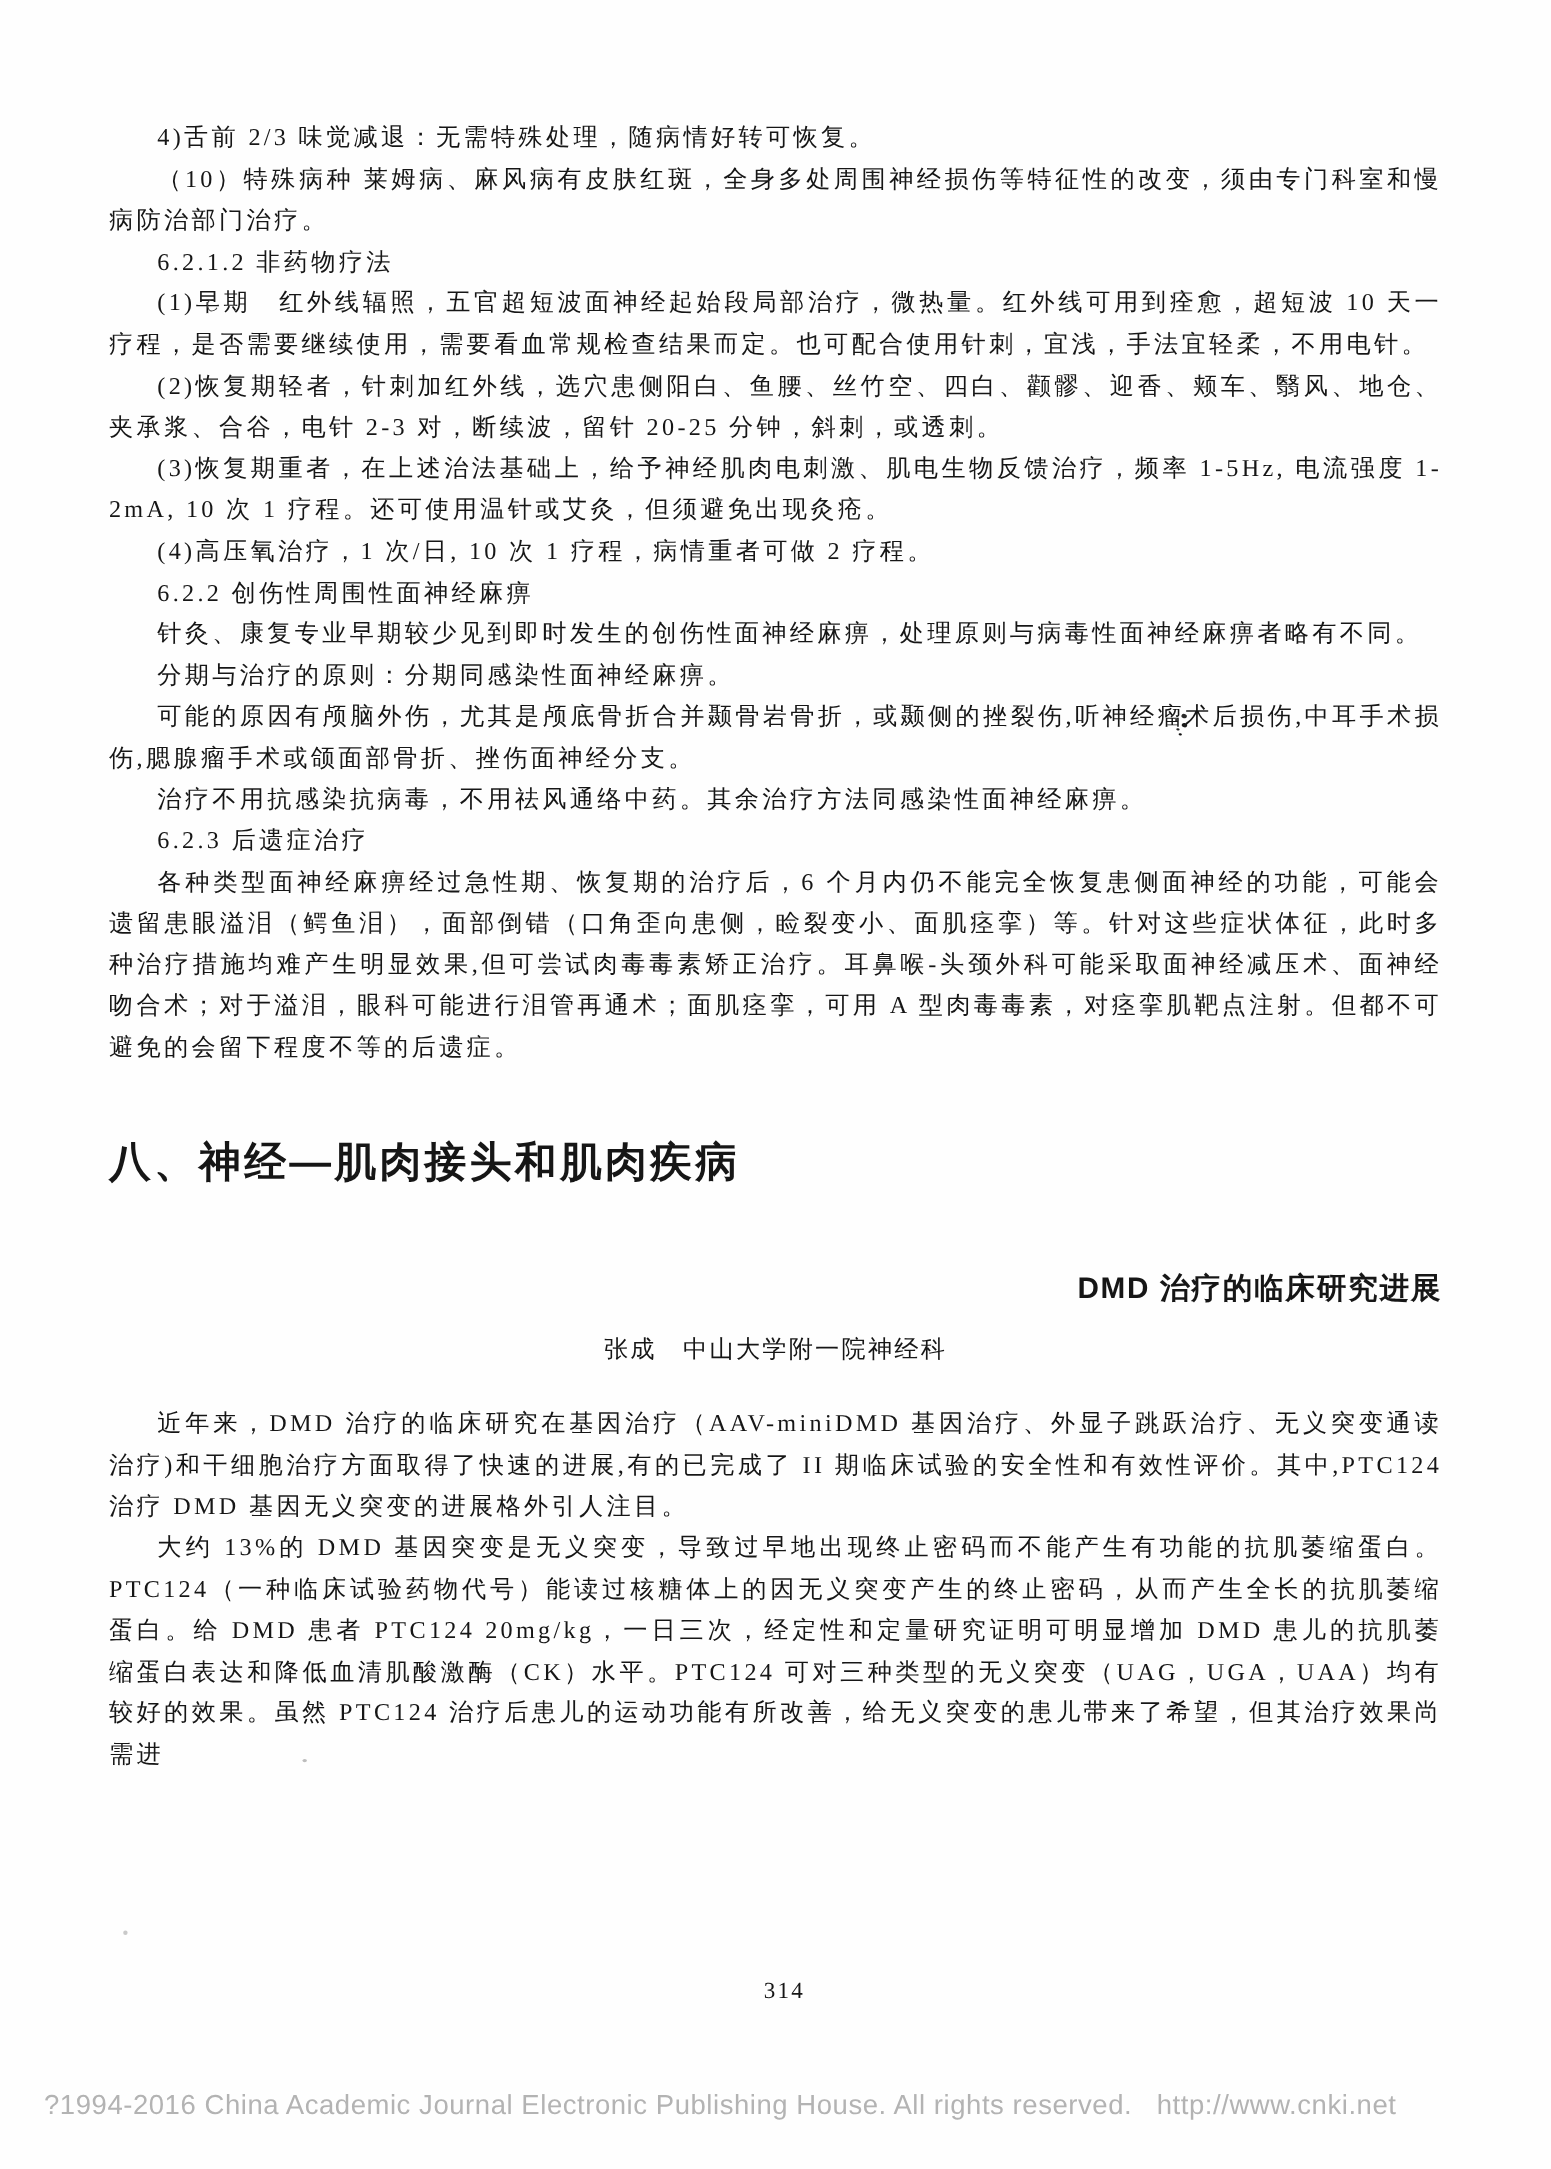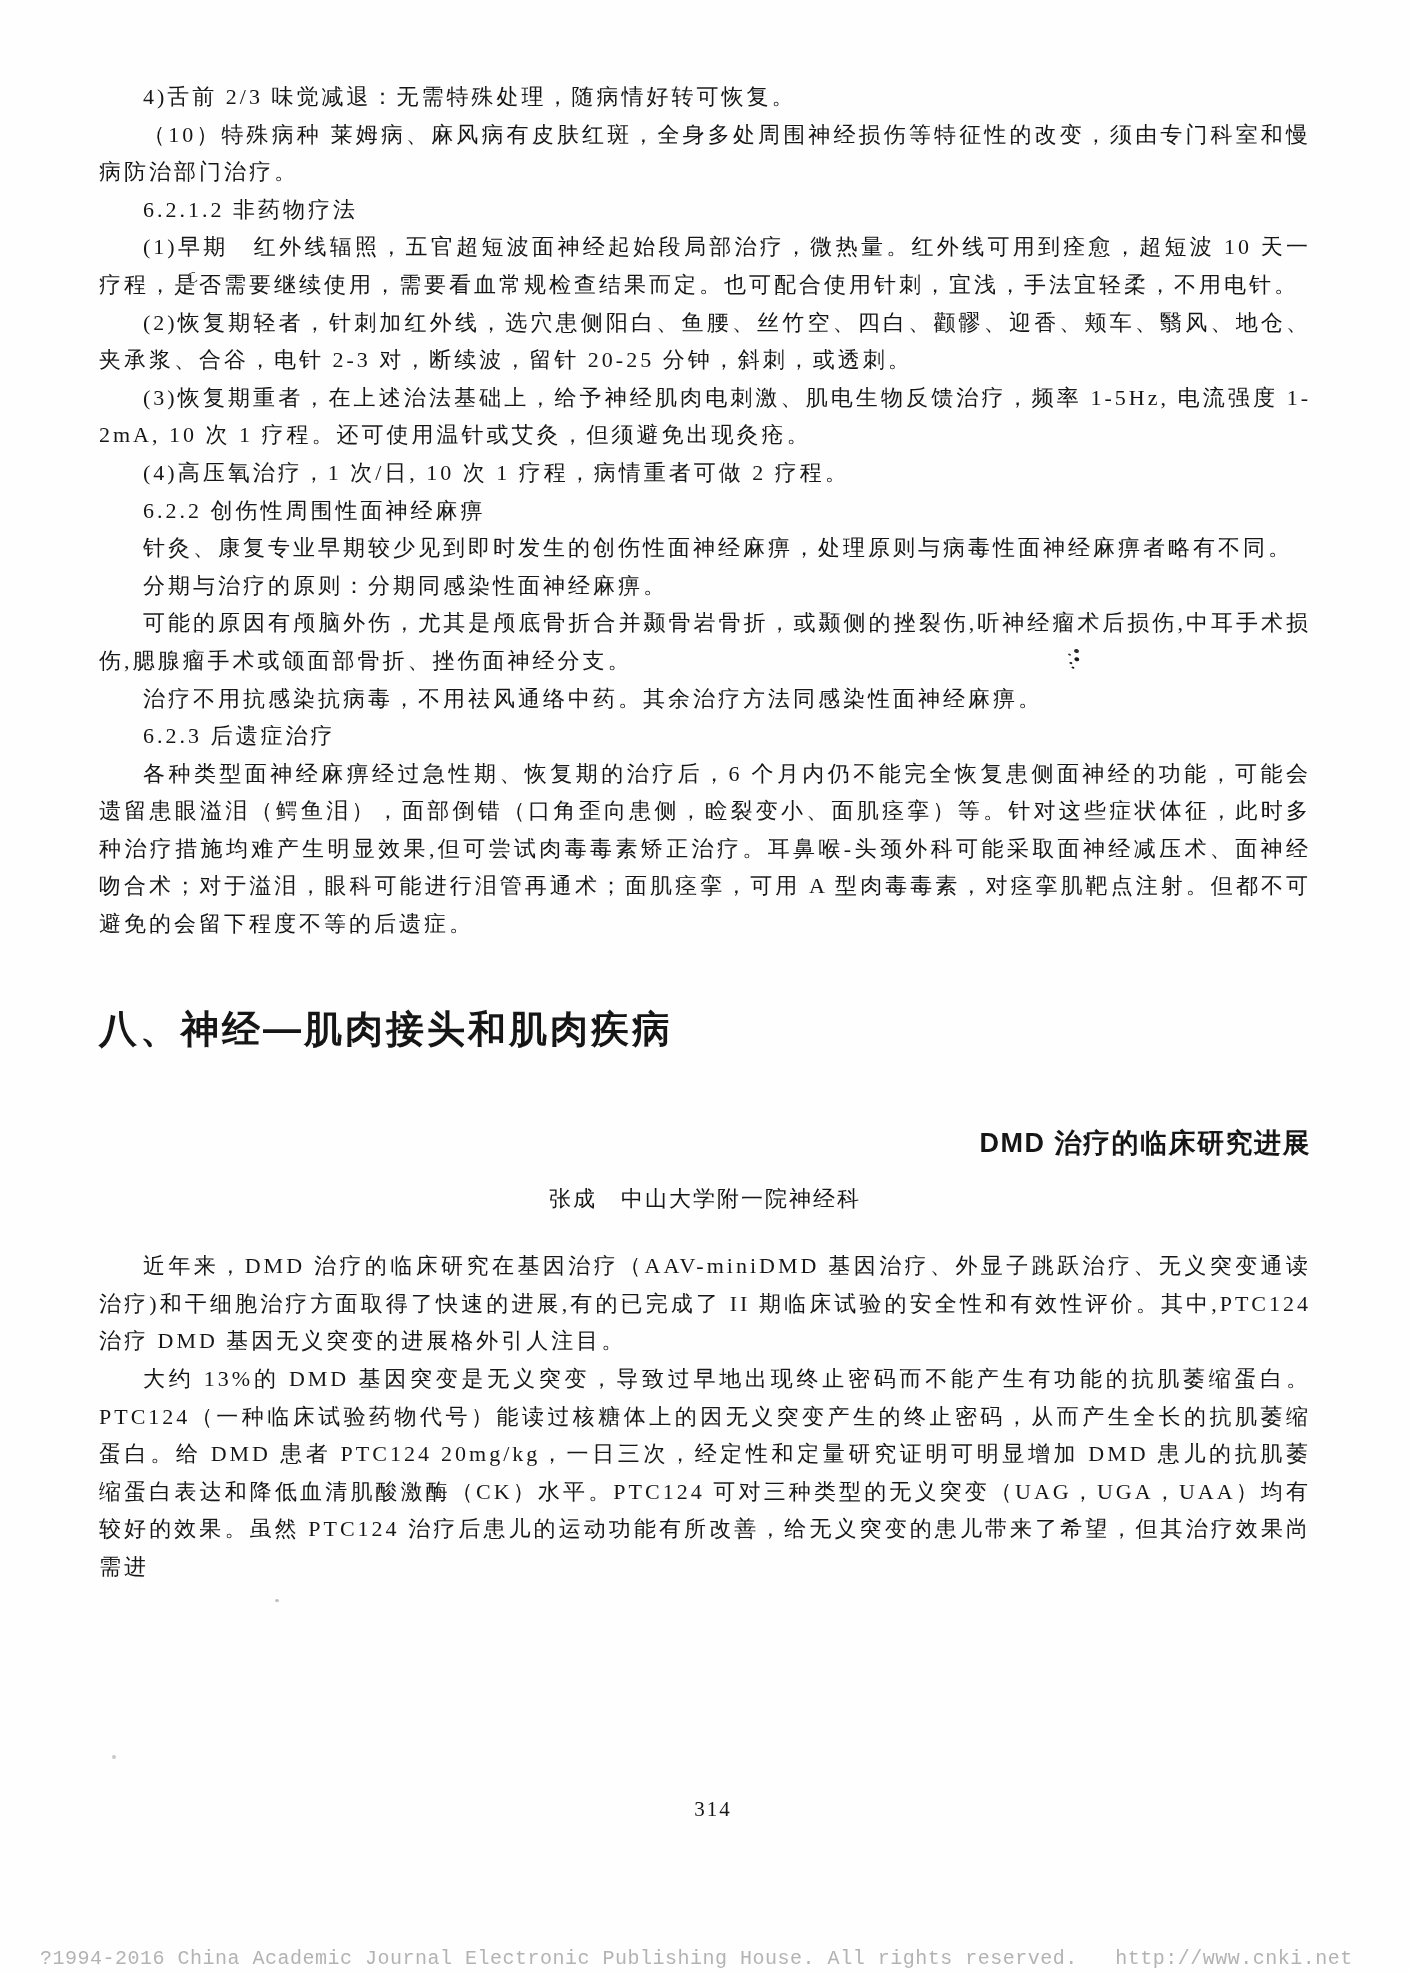--- a/index.html
+++ b/index.html
@@ -10,21 +10,21 @@
     background: #fefefe;
     overflow: hidden;
     font-family: "Liberation Serif", serif;
     color: #161616;
   }
   .content {
     position: absolute;
     top: 0;
     left: 99px;
     width: 1212px;
-    padding-top: 78px;
+    padding-top: 106px;
   }
   .para {
     margin: 0;
     font-size: 22px;
     line-height: 37.6px;
     letter-spacing: 3px;
     text-align: justify;
     text-indent: 2em;
   }
   .chapter-heading {
@@ -58,27 +58,27 @@
     position: absolute;
     top: 1797px;
     left: 8px;
     width: 1410px;
     text-align: center;
     font-size: 21px;
     letter-spacing: 2px;
   }
   .footer {
     position: absolute;
-    top: 1947px;
+    top: 1900px;
     left: 40px;
-    font-size: 20px;
+    font-size: 25px;
     color: #b3b3b3;
     letter-spacing: 0.5px;
     white-space: pre;
-    font-family: Liberation Mono, monospace;
+    font-family: Liberation Sans, sans-serif;
   }
   
   .ink-smudge {
     position: absolute;
     left: 1066px;
     top: 646px;
     width: 24px;
     height: 28px;
   }
   .ink-smudge::before {

